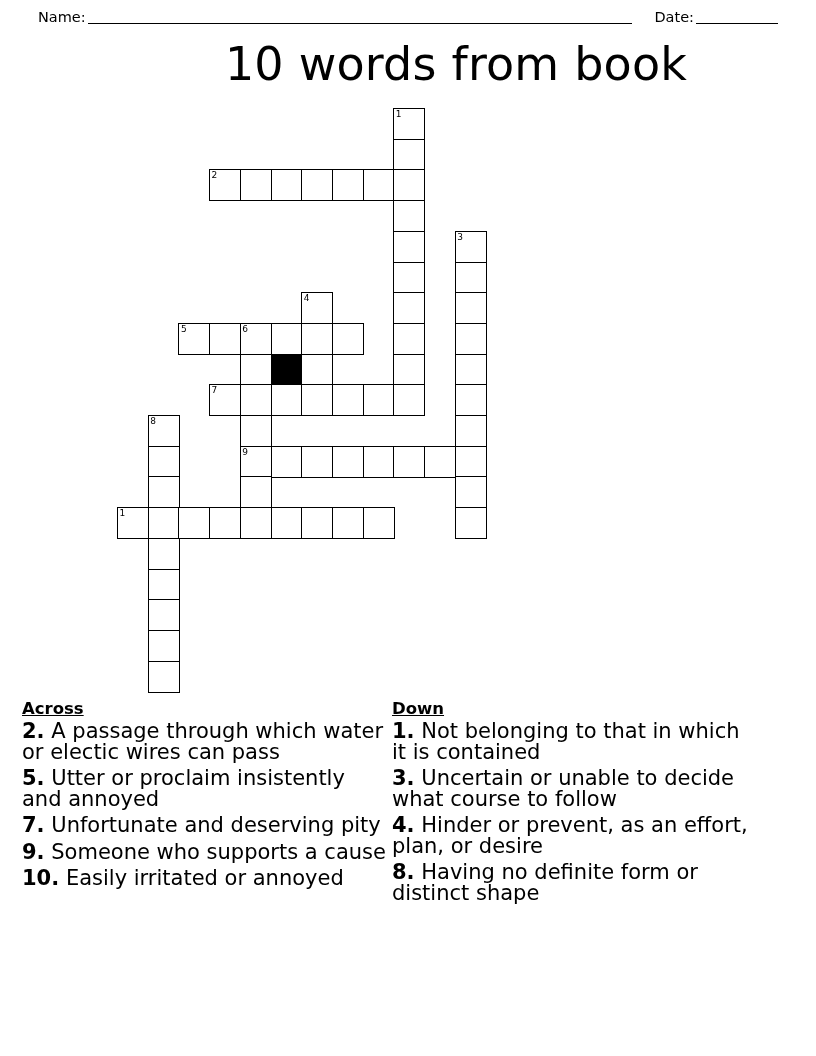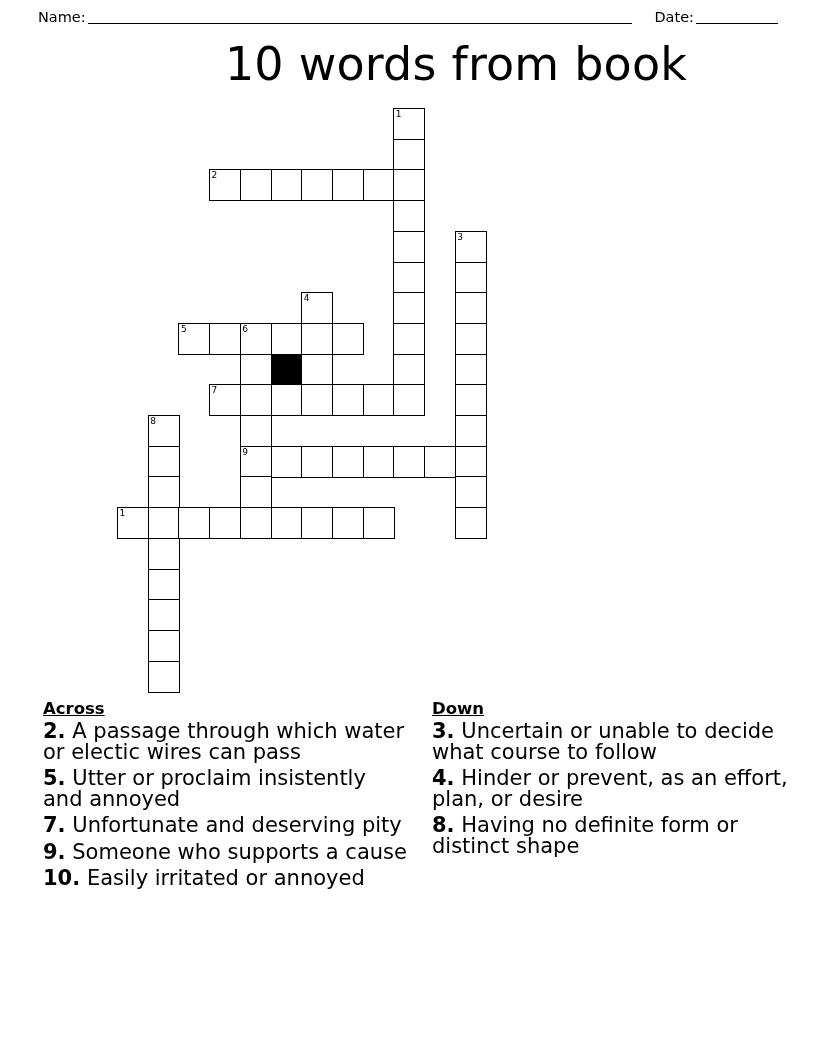--- a/index.html
+++ b/index.html
@@ -88,29 +88,29 @@
     pointer-events: none;
   }
 
   
   .clues {
     position: absolute;
     top: 698px;
     left: 0;
     width: 816px;
     display: flex;
-    gap: 8px;
-    padding: 0 30px 0 43px;
+    gap: 1px;
+    padding: 0 30px 0 22px;
     box-sizing: border-box;
   }
   .clue-col {
     width: 365px;
     flex: 0 0 365px;
   }
-  .clue-col.right { margin-left: 16px; }
+  .clue-col.right { margin-left: 4px; }
   .clue-head {
     font-size: 16.5px;
     font-weight: bold;
     text-decoration: underline;
     margin: 0 0 2px 0;
     line-height: 21px;
   }
   .clue {
     font-size: 21px;
     line-height: 20.5px;
@@ -228,18 +228,19 @@
         <p class="clue"><span class="n">2.</span><span> A passage through which water or electic wires can pass</span></p>
         <p class="clue"><span class="n">5.</span><span> Utter or proclaim insistently and annoyed</span></p>
         <p class="clue"><span class="n">7.</span><span> Unfortunate and deserving pity</span></p>
         <p class="clue"><span class="n">9.</span><span> Someone who supports a cause</span></p>
         <p class="clue"><span class="n">10.</span><span> Easily irritated or annoyed</span></p>
       </div>
   </div>
   <div class="clue-col right">
     <div class="clue-head">Down</div>
     <div id="down-list">
+        <p class="clue"><span class="n">1.</span><span> Not belonging to that in which it is contained</span></p>
         <p class="clue"><span class="n">3.</span><span> Uncertain or unable to decide what course to follow</span></p>
         <p class="clue"><span class="n">4.</span><span> Hinder or prevent, as an effort, plan, or desire</span></p>
         <p class="clue"><span class="n">8.</span><span> Having no definite form or distinct shape</span></p>
       </div>
   </div>
 </div>
 
 </body></html>

